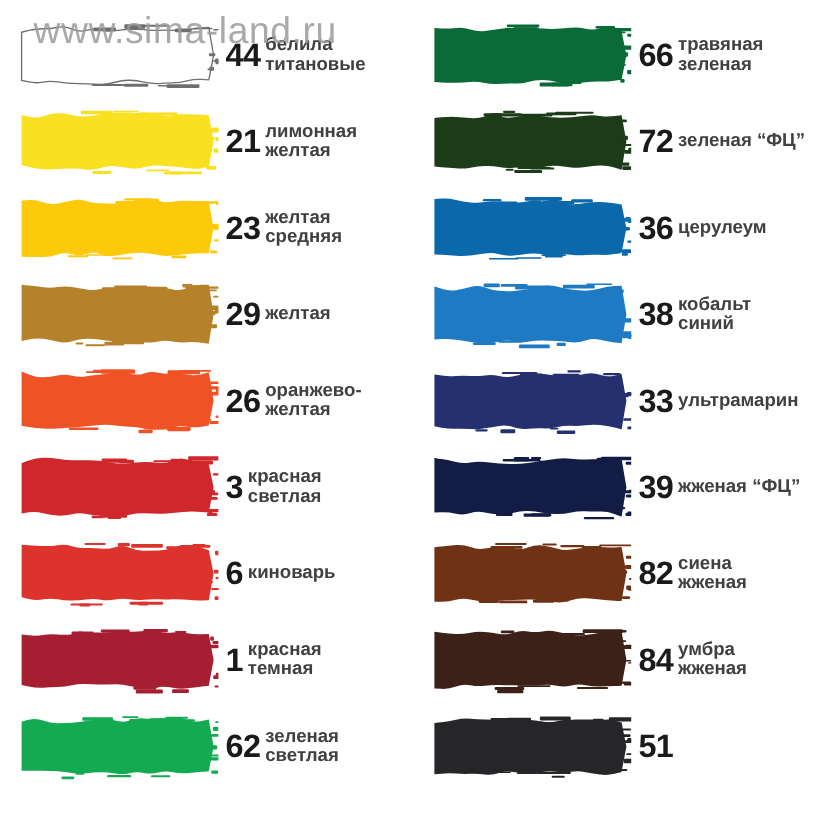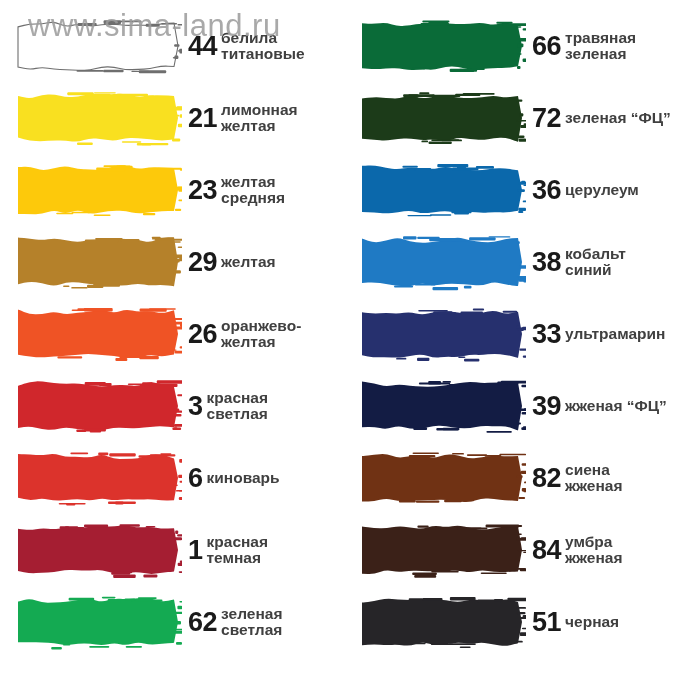--- a/index.html
+++ b/index.html
@@ -687,20 +687,17 @@
               <rect x="64.3" y="7.1" width="20.2" height="2.6" rx="1"></rect>
               <rect x="90.9" y="52.2" width="27.0" height="1.7" rx="1"></rect>
               <rect x="101.7" y="55.5" width="11.0" height="1.6" rx="1"></rect>
               <rect x="42.7" y="52.0" width="25.1" height="1.2" rx="1"></rect>
               <rect x="72.8" y="52.5" width="22.3" height="1.6" rx="1"></rect>
             </g>
           </svg>
         </div>
         <div class="label">
           <div class="code">51</div>
-          <div class="name one-line">
-            <div>черная</div>
-          </div>
         </div>
       </div>
     </div>
   <div id="watermark">www.sima-land.ru</div>
 </div>
 
 </body></html>

